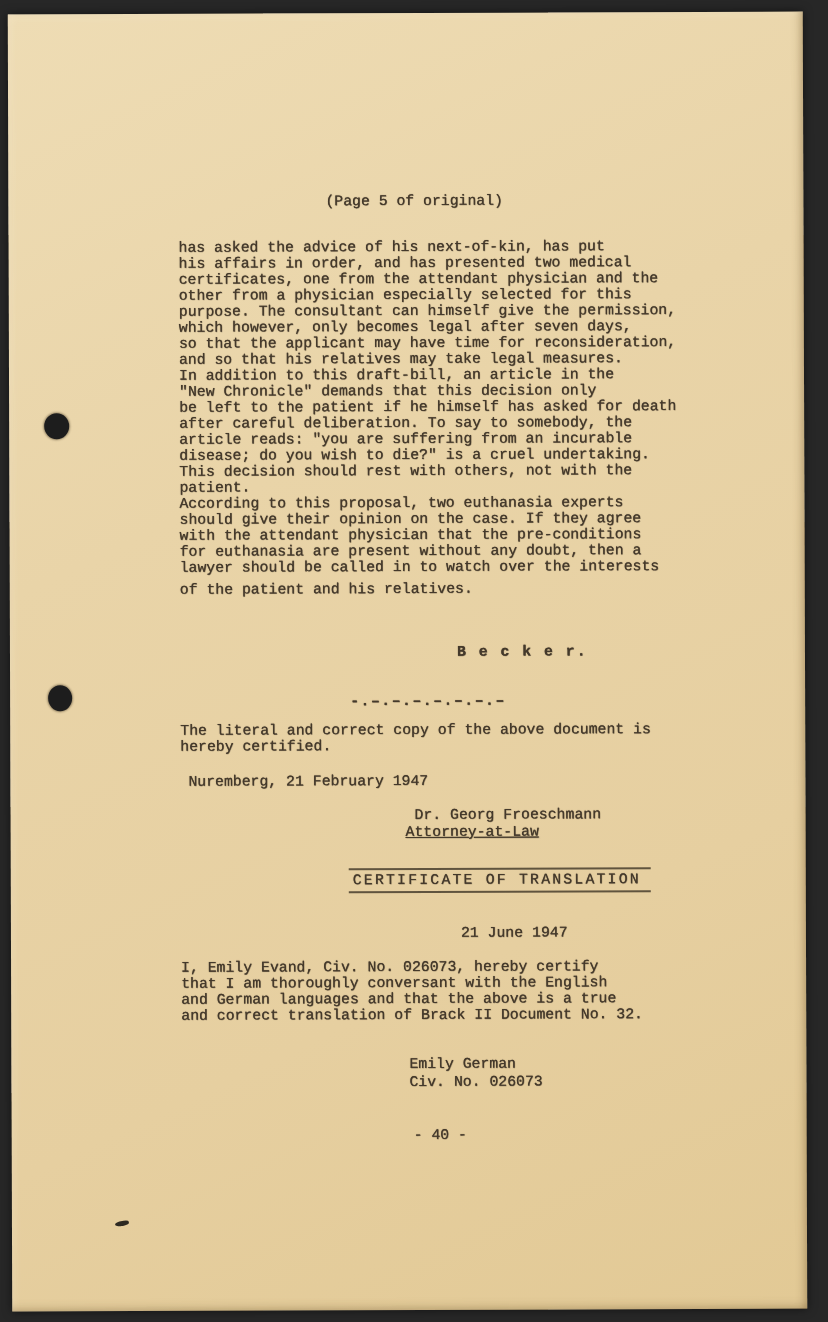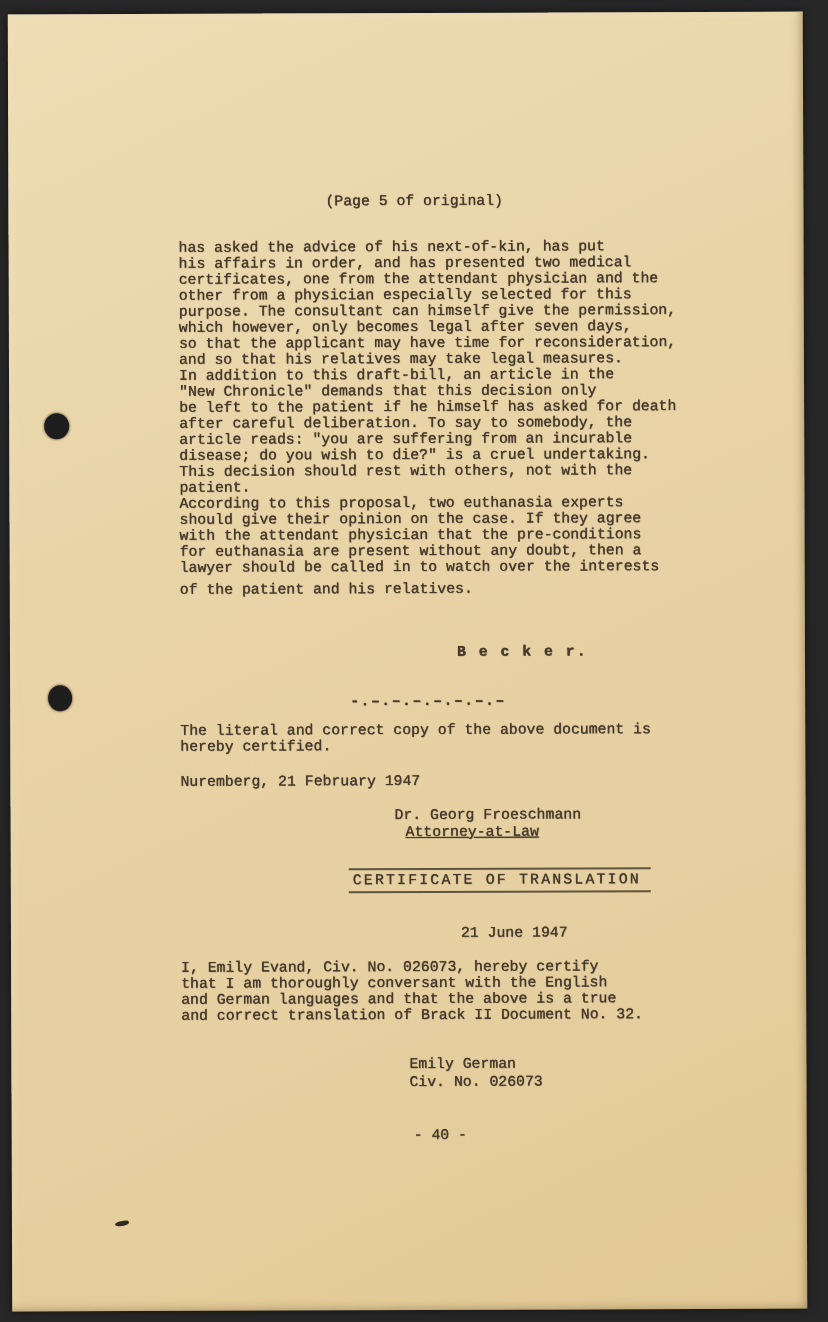--- a/index.html
+++ b/index.html
@@ -95,23 +95,23 @@
   <div class="txt" style="left:170px; top:226px;"><div>has asked the advice of his next-of-kin, has put</div><div>his affairs in order, and has presented two medical</div><div>certificates, one from the attendant physician and the</div><div>other from a physician especially selected for this</div><div>purpose. The consultant can himself give the permission,</div><div>which however, only becomes legal after seven days,</div><div>so that the applicant may have time for reconsideration,</div><div>and so that his relatives may take legal measures.</div><div>In addition to this draft-bill, an article in the</div><div>"New Chronicle" demands that this decision only</div><div>be left to the patient if he himself has asked for death</div><div>after careful deliberation. To say to somebody, the</div><div>article reads: "you are suffering from an incurable</div><div>disease; do you wish to die?" is a cruel undertaking.</div><div>This decision should rest with others, not with the</div><div>patient.</div><div>According to this proposal, two euthanasia experts</div><div>should give their opinion on the case. If they agree</div><div>with the attendant physician that the pre-conditions</div><div>for euthanasia are present without any doubt, then a</div><div>lawyer should be called in to watch over the interests</div></div>
 
   <div class="txt" style="left:170px; top:568px;">of the patient and his relatives.</div>
 
   <div class="txt spaced" style="left:447px; top:631px;">B e c k e r.</div>
 
   <div class="txt divider" style="left:340px; top:680px;">-.–.–.–.–.–.–.–</div>
 
   <div class="txt" style="left:170px; top:709px;"><div>The literal and correct copy of the above document is</div><div>hereby certified.</div></div>
 
-  <div class="txt" style="left:170px; top:760px;">Nuremberg, 21 February 1947</div>
+  <div class="txt" style="left:178px; top:760px;">Nuremberg, 21 February 1947</div>
 
-  <div class="txt" style="left:384px; top:794px;font-family:Liberation Mono, monospace;">Dr. Georg Froeschmann</div>
+  <div class="txt" style="left:404px; top:794px;font-family:Liberation Mono, monospace;">Dr. Georg Froeschmann</div>
 
   <div class="txt" style="left:395px; top:811px;text-decoration:underline;">Attorney-at-Law</div>
 
   <div class="txt section-heading" style="left:338px; top:855px;">CERTIFICATE OF TRANSLATION</div>
 
   <div class="txt" style="left:450px; top:912px;">21 June 1947</div>
 
   <div class="txt" style="left:170px; top:946px;"><div>I, Emily Evand, Civ. No. 026073, hereby certify</div><div>that I am thoroughly conversant with the English</div><div>and German languages and that the above is a true</div><div>and correct translation of Brack II Document No. 32.</div></div>
 
   <div class="txt" style="left:398px; top:1043px;">Emily German</div>

